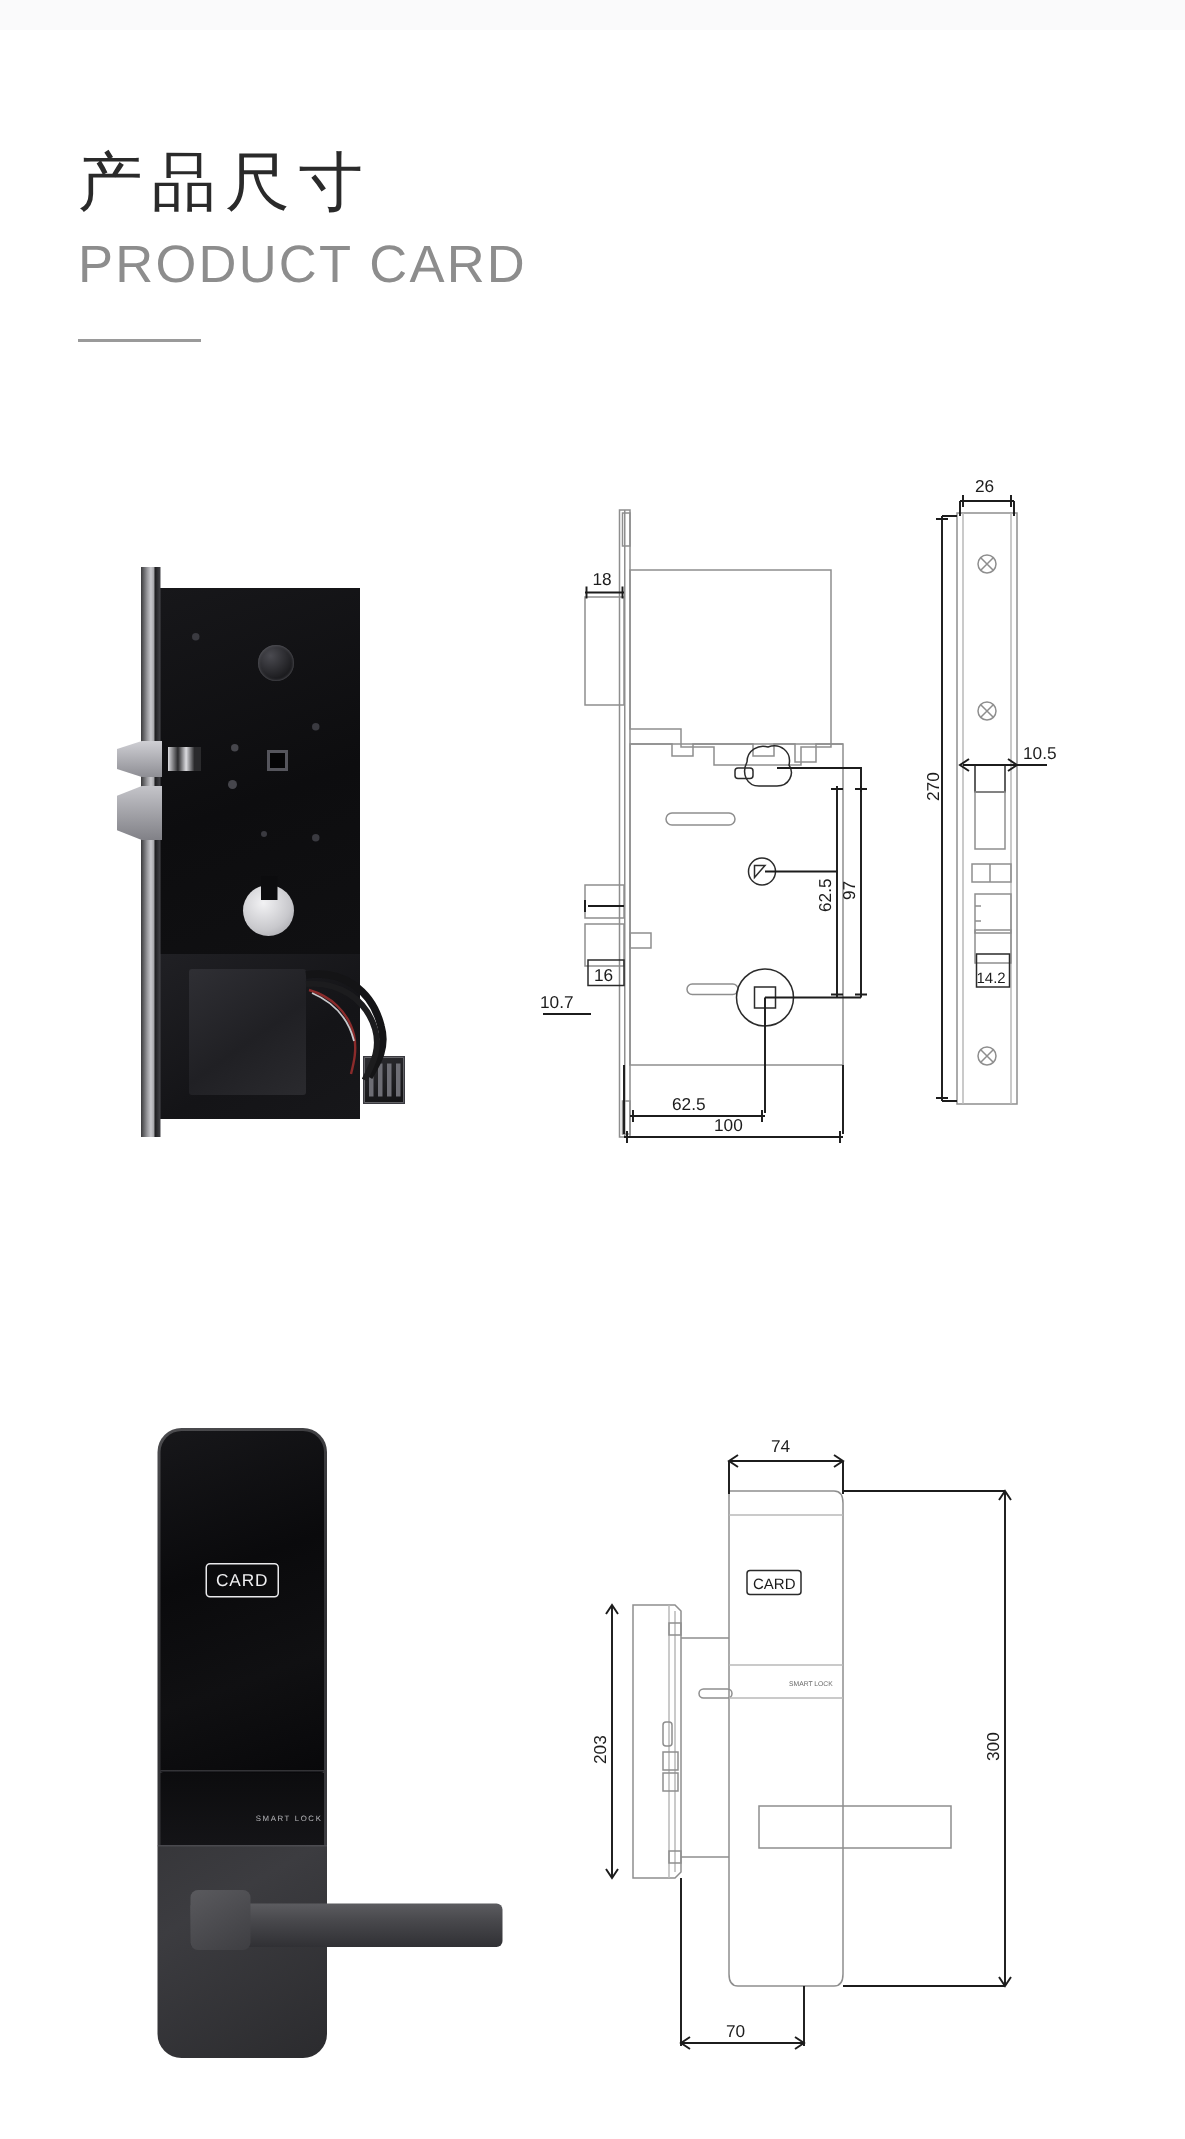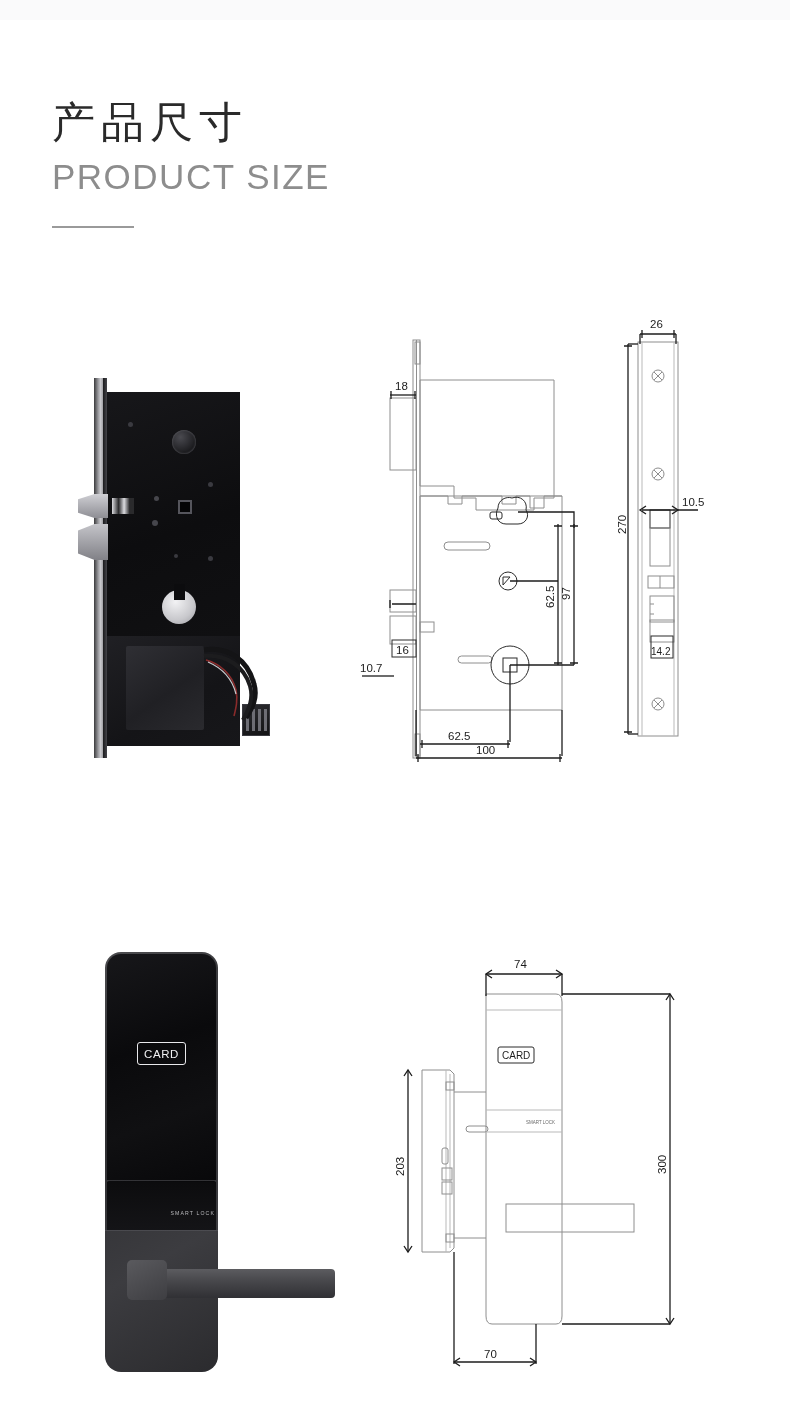--- a/index.html
+++ b/index.html
@@ -151,21 +151,21 @@
 </style>
 </head>
 <body>
 
 <div class="page">
 
   <div class="top-strip"></div>
 
   <div class="header">
     <div class="title-cn">产品尺寸</div>
-    <div class="title-en">PRODUCT SIZE</div>
+    <div class="title-en">PRODUCT CARD</div>
     <div class="divider"></div>
   </div>
 
   <div class="mortise-photo">
     <div class="mp-body"></div>
     <div class="mp-body-lower"></div>
     <div class="mp-motor"></div>
     <div class="mp-plate"></div>
     <div class="mp-plate-edge"></div>
     <div class="mp-latch1"></div>

